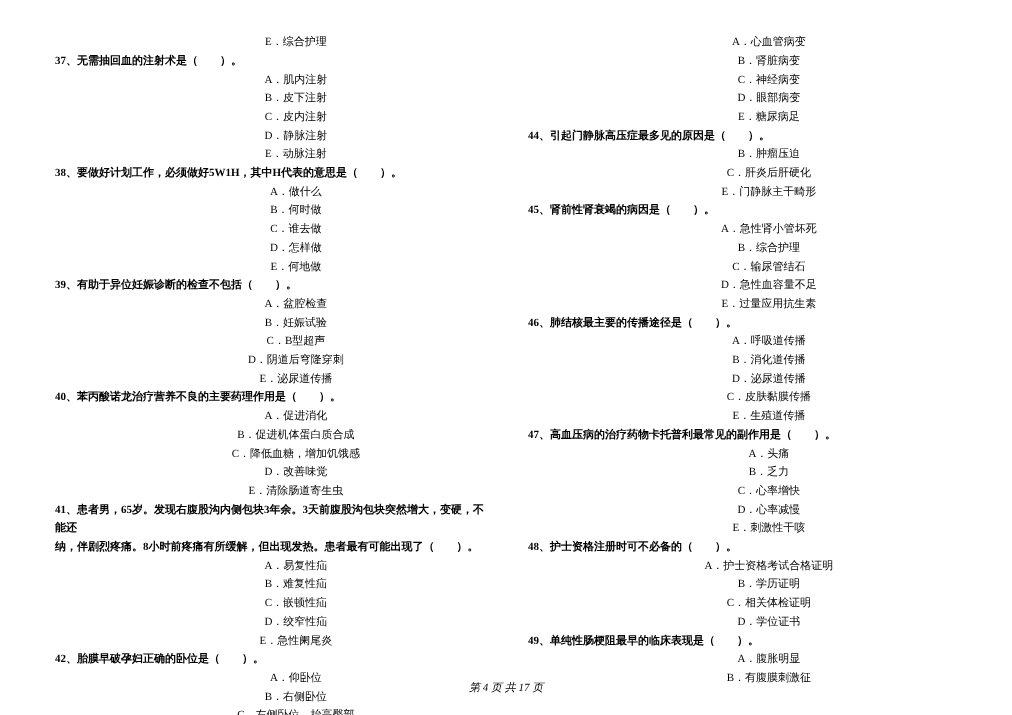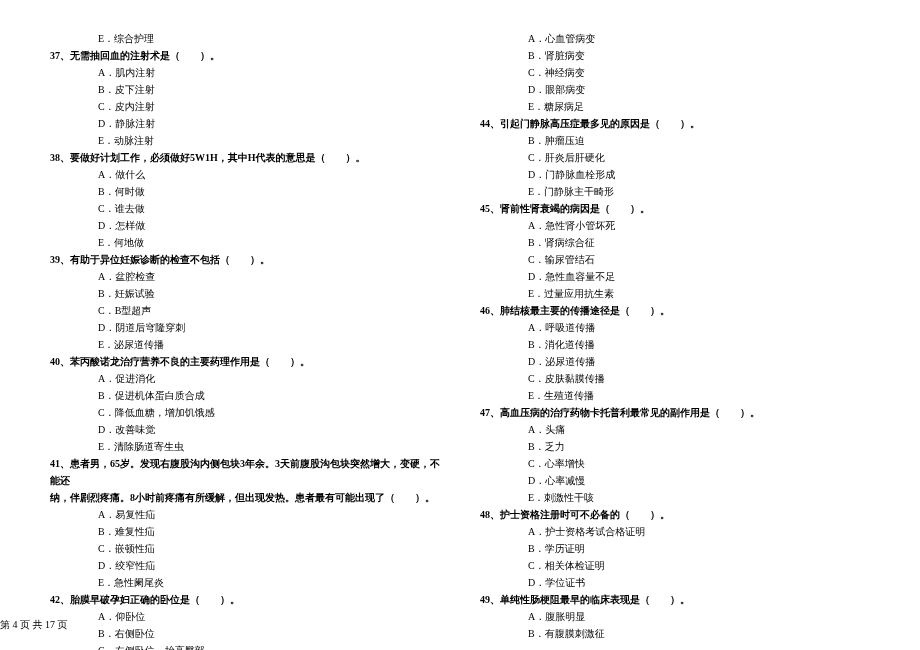--- a/index.html
+++ b/index.html
@@ -17,31 +17,34 @@
       display: flex;
       gap: 40px;
       width: 100%;
     }
     .col {
       flex: 1;
       line-height: 1.7;
     }
     .option {
       padding-left: 48px;
+      text-align: center;
     }
     .question {
       padding-left: 0;
       font-weight: bold;
     }
     .footer {
       position: absolute;
       bottom: 18px;
       left: 0;
       right: 0;
+      text-align: center;
       font-size: 10px;
+      font-style: italic;
     }
   </style>
 </head>
 <body>
 
 <div class="columns">
   <div class="col" id="col1">
       <div class="option">E．综合护理</div>
       <div class="question">37、无需抽回血的注射术是（　　）。</div>
       <div class="option">A．肌内注射</div>
@@ -81,25 +84,24 @@
     </div>
   <div class="col" id="col2">
       <div class="option">A．心血管病变</div>
       <div class="option">B．肾脏病变</div>
       <div class="option">C．神经病变</div>
       <div class="option">D．眼部病变</div>
       <div class="option">E．糖尿病足</div>
       <div class="question">44、引起门静脉高压症最多见的原因是（　　）。</div>
       <div class="option">B．肿瘤压迫</div>
       <div class="option">C．肝炎后肝硬化</div>
-      <div class="option">D．门静脉血栓形成</div>
       <div class="option">E．门静脉主干畸形</div>
       <div class="question">45、肾前性肾衰竭的病因是（　　）。</div>
       <div class="option">A．急性肾小管坏死</div>
-      <div class="option">B．肾病综合征</div>
+      <div class="option">B．综合护理</div>
       <div class="option">C．输尿管结石</div>
       <div class="option">D．急性血容量不足</div>
       <div class="option">E．过量应用抗生素</div>
       <div class="question">46、肺结核最主要的传播途径是（　　）。</div>
       <div class="option">A．呼吸道传播</div>
       <div class="option">B．消化道传播</div>
       <div class="option">D．泌尿道传播</div>
       <div class="option">C．皮肤黏膜传播</div>
       <div class="option">E．生殖道传播</div>
       <div class="question">47、高血压病的治疗药物卡托普利最常见的副作用是（　　）。</div>

